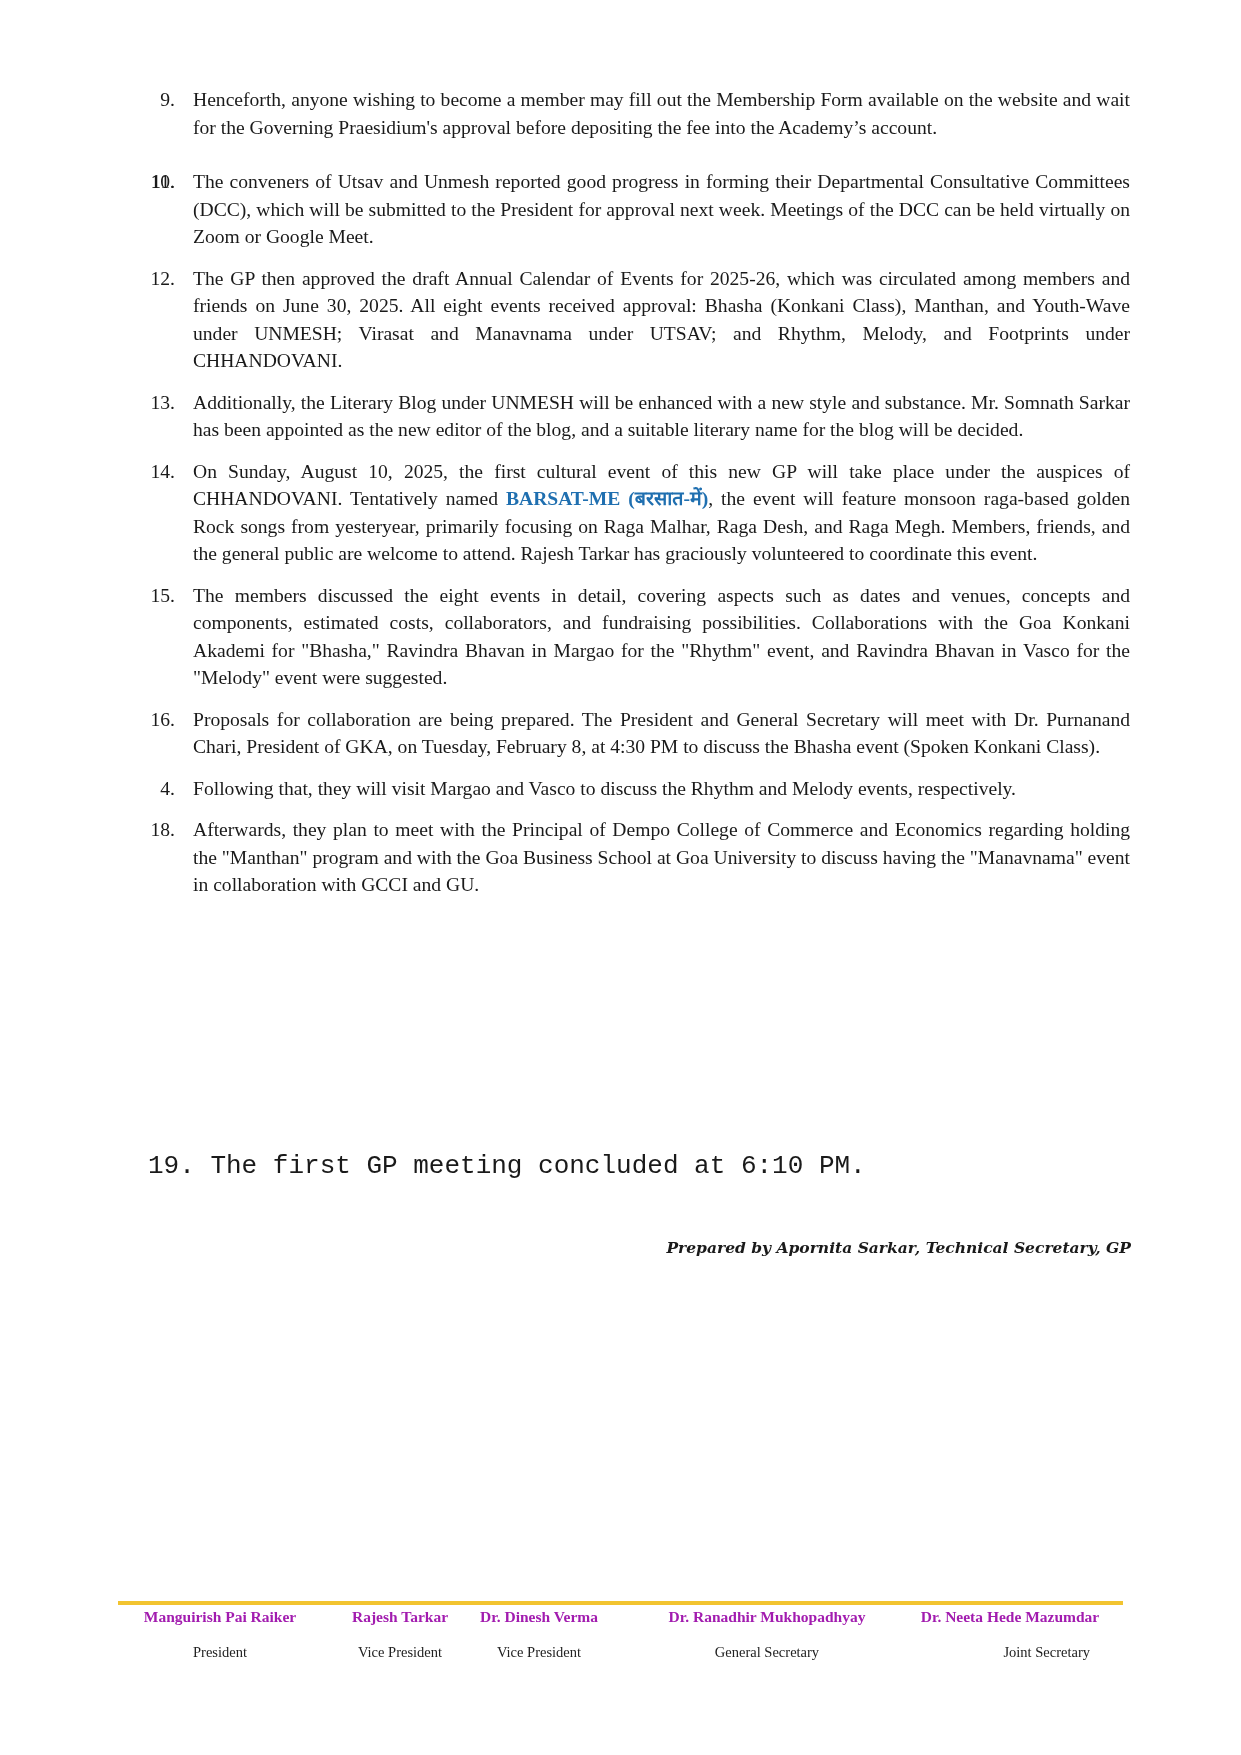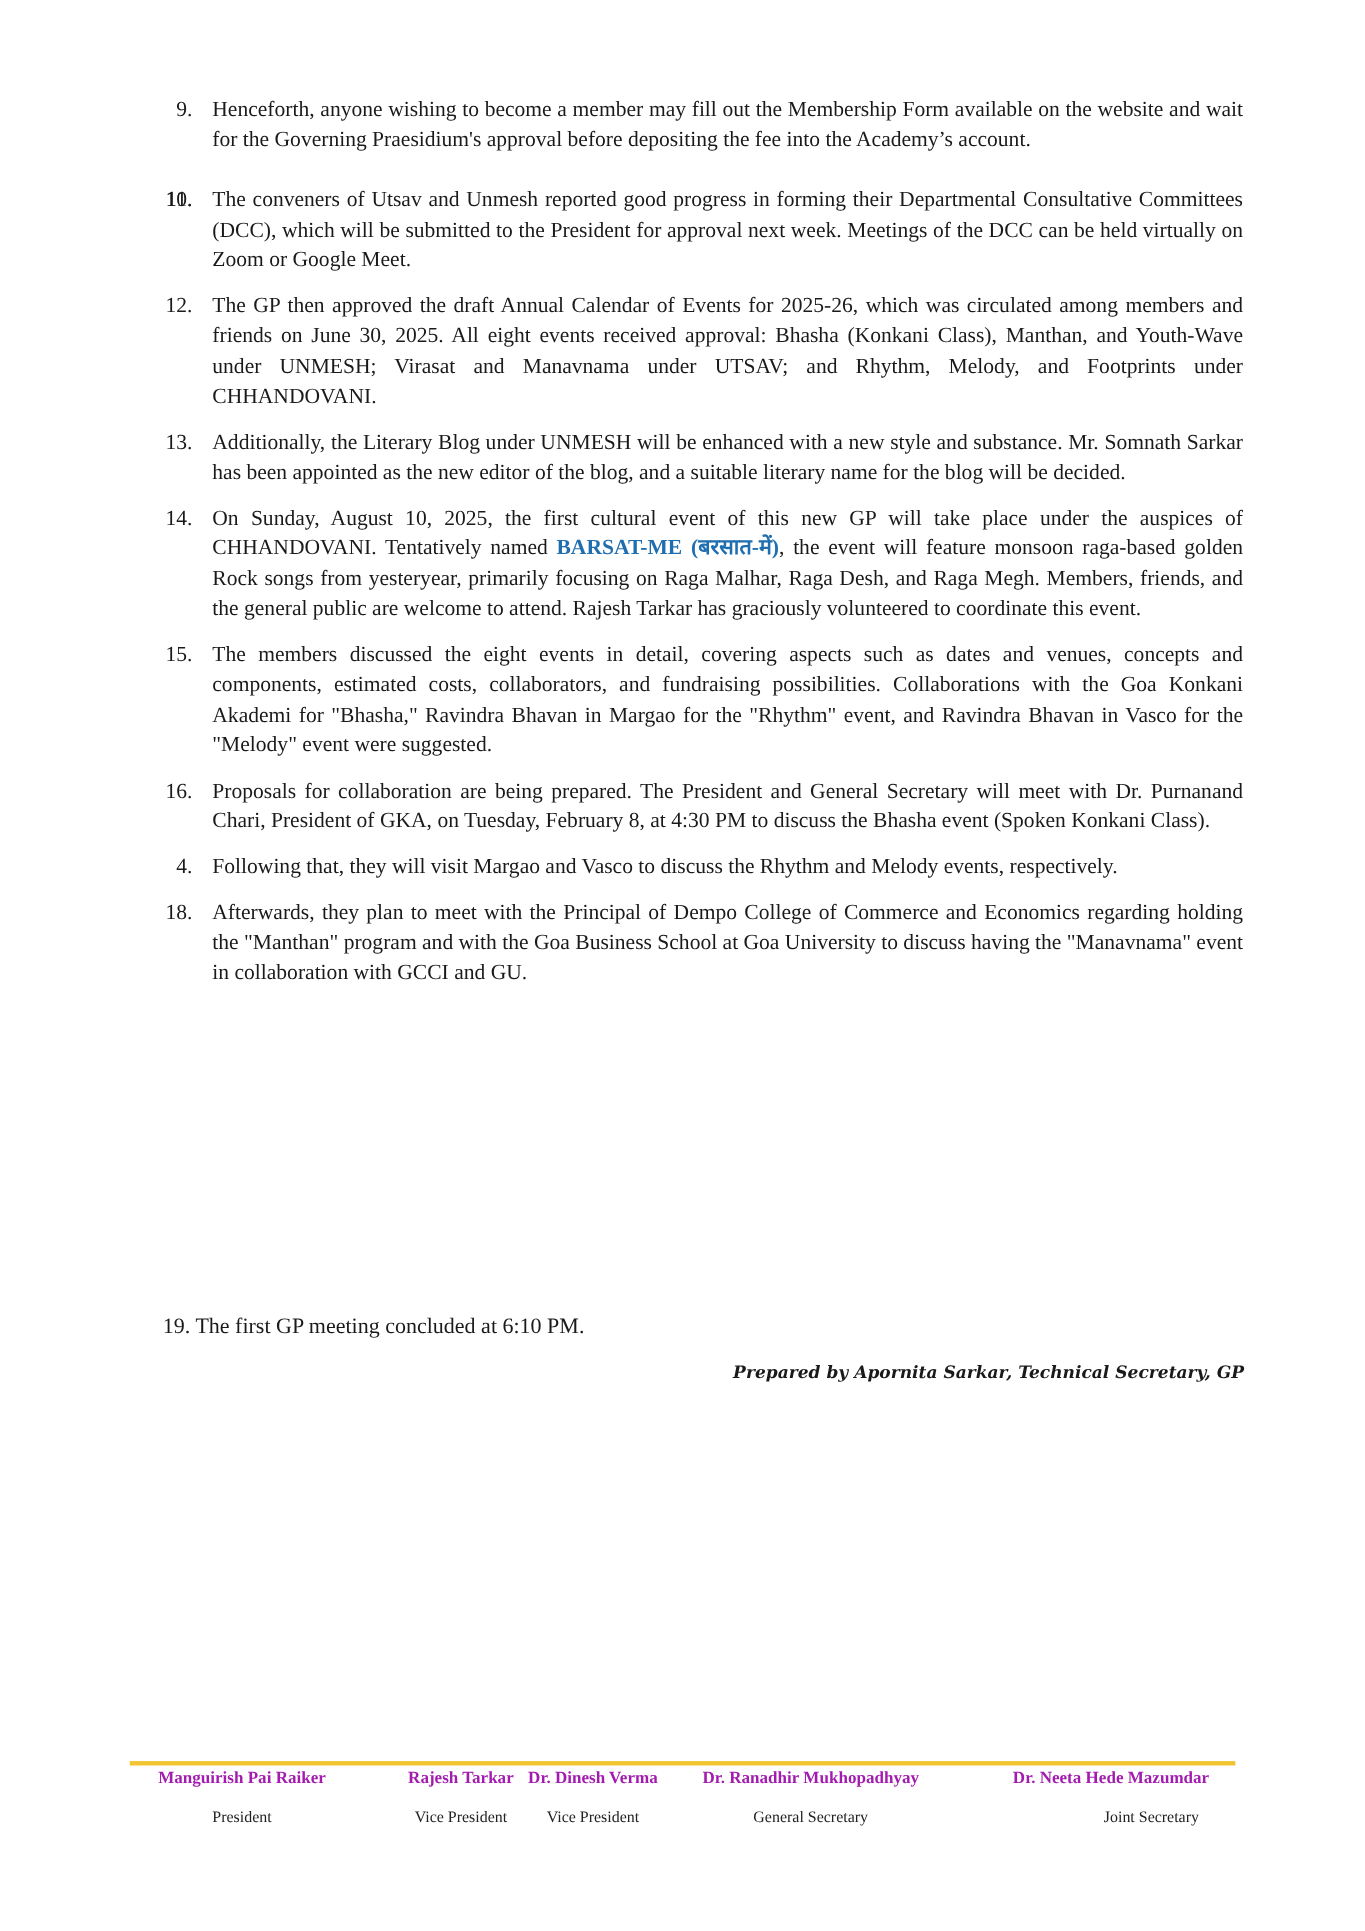--- a/index.html
+++ b/index.html
@@ -5,21 +5,21 @@
   html, body { margin:0; padding:0; background:#ffffff; }
   body { width:1241px; height:1755px; position:relative; overflow:hidden;
          font-family:"DejaVu Serif", "Liberation Serif", serif; color:#1a1a1a; }
   .page { position:absolute; left:0; top:0; width:1241px; height:1755px; }
   .list { position:absolute; left:140px; top:86px; width:990px; margin:0; padding:0; list-style:none; }
   .item { position:relative; padding-left:53px; font-family:"Liberation Serif", serif;
           font-size:19.6px; line-height:27.5px; text-align:justify; margin-bottom:14px; }
   .item .num { position:absolute; left:0; top:0; width:44px; text-align:right; padding-right:9px; box-sizing:border-box; }
   .item.wide-gap { margin-bottom:27px; }
   .hl { color:#1f6fb0; font-weight:bold; }
-  .last { position:absolute; left:148px; top:1151px; font-family:Liberation Serif, serif; font-size:20px;margin-top:44px; }
+  .last { position:absolute; left:148px; top:1151px; font-family:Liberation Mono, monospace; font-size:26px; }
   .prepared { position:absolute; right:110px; top:1238px; font-family:"DejaVu Serif", serif;
               font-style:italic; font-weight:bold; font-size:15.5px;margin-left:31px; }
   .footer-line { position:absolute; left:118px; top:1601px; width:1005px; height:4px; background:#f2c430; }
   .sig { position:absolute; top:1608px; text-align:center; font-family:"Liberation Serif", serif; }
   .sig .nm { color:#a21caf; font-size:15.5px; font-weight:bold; white-space:nowrap; }
   .sig .role { color:#222; font-size:14.5px; margin-top:18px; white-space:nowrap; }
 </style>
 </head>
 <body>
 
@@ -68,29 +68,29 @@
 
   <div class="last">19. The first GP meeting concluded at 6:10 PM.</div>
   <div class="prepared">Prepared by Apornita Sarkar, Technical Secretary, GP</div>
 
   <div class="footer-line"></div>
 
   <div class="sig" style="left:130px;width:180px;">
     <div class="nm">Manguirish Pai Raiker</div>
     <div class="role">President</div>
   </div>
-  <div class="sig" style="left:354px;width:130px;">
+  <div class="sig" style="left:335px;width:130px;">
     <div class="nm">Rajesh Tarkar</div>
     <div class="role">Vice President</div>
   </div>
   <div class="sig" style="left:464px;width:150px;text-align:center;">
     <div class="nm">Dr. Dinesh Verma</div>
     <div class="role">Vice President</div>
   </div>
-  <div class="sig" style="left:622px;width:230px;">
+  <div class="sig" style="left:652px;width:230px;">
     <div class="nm">Dr. Ranadhir Mukhopadhyay</div>
     <div class="role">General Secretary</div>
   </div>
   <div class="sig" style="left:900px;width:220px;">
     <div class="nm">Dr. Neeta Hede Mazumdar</div>
     <div class="role" style="text-align:right;padding-right:30px;">Joint Secretary</div>
   </div>
 </div>
 
 </body></html>

